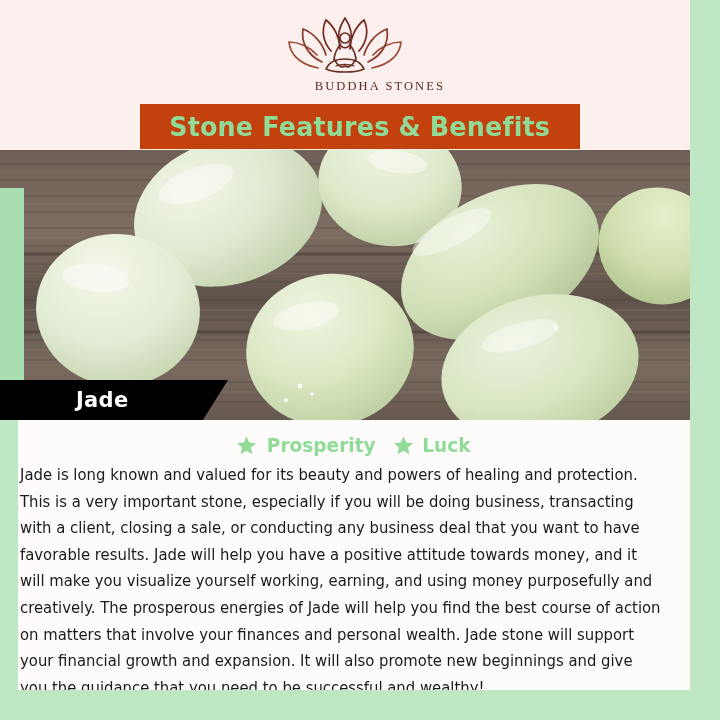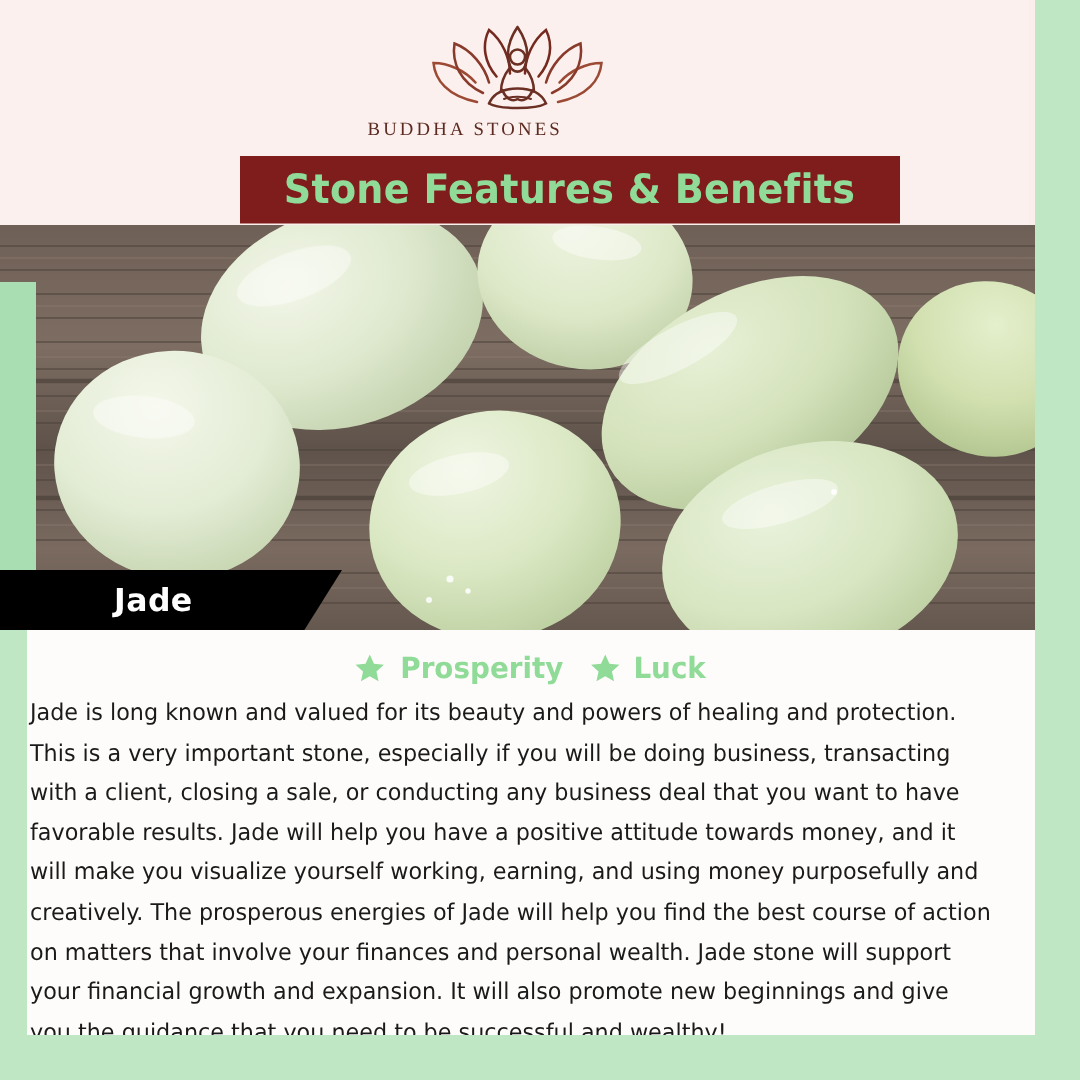--- a/index.html
+++ b/index.html
@@ -18,35 +18,35 @@
   }
   .cream-panel-inner{
     position:absolute;left:0;top:0;width:686px;height:686px;
     background:#fbf0ed;
   }
 
   
   .header{position:absolute;left:0;top:0;width:690px;height:108px;}
   .logo-wrap{
     position:absolute;left:50%;top:14px;transform:translateX(-50%);
-    width:200px;text-align:left;
+    width:200px;text-align:right;
   }
   .logo-mark{width:116px;height:62px;display:block;margin:0 auto;}
   .logo-text{
     margin-top:3px;
     font-family:"Liberation Serif", serif;
     font-size:12.5px;letter-spacing:2.1px;
     color:#5d2a22;font-weight:400;
     white-space:nowrap;
   }
 
   
   .title-banner{
-    position:absolute;left:160px;top:104px;width:440px;height:45px;
-    background:#7f1d1d;
+    position:absolute;left:140px;top:104px;width:440px;height:45px;
+    background:#c2410c;
     display:flex;align-items:center;justify-content:center;
   }
   .title-text{
     font-family:"DejaVu Sans", sans-serif;
     font-weight:bold;
     font-size:27px;
     color:#8fdb97;
     letter-spacing:.2px;
     white-space:nowrap;
     transform:scaleX(.94);

